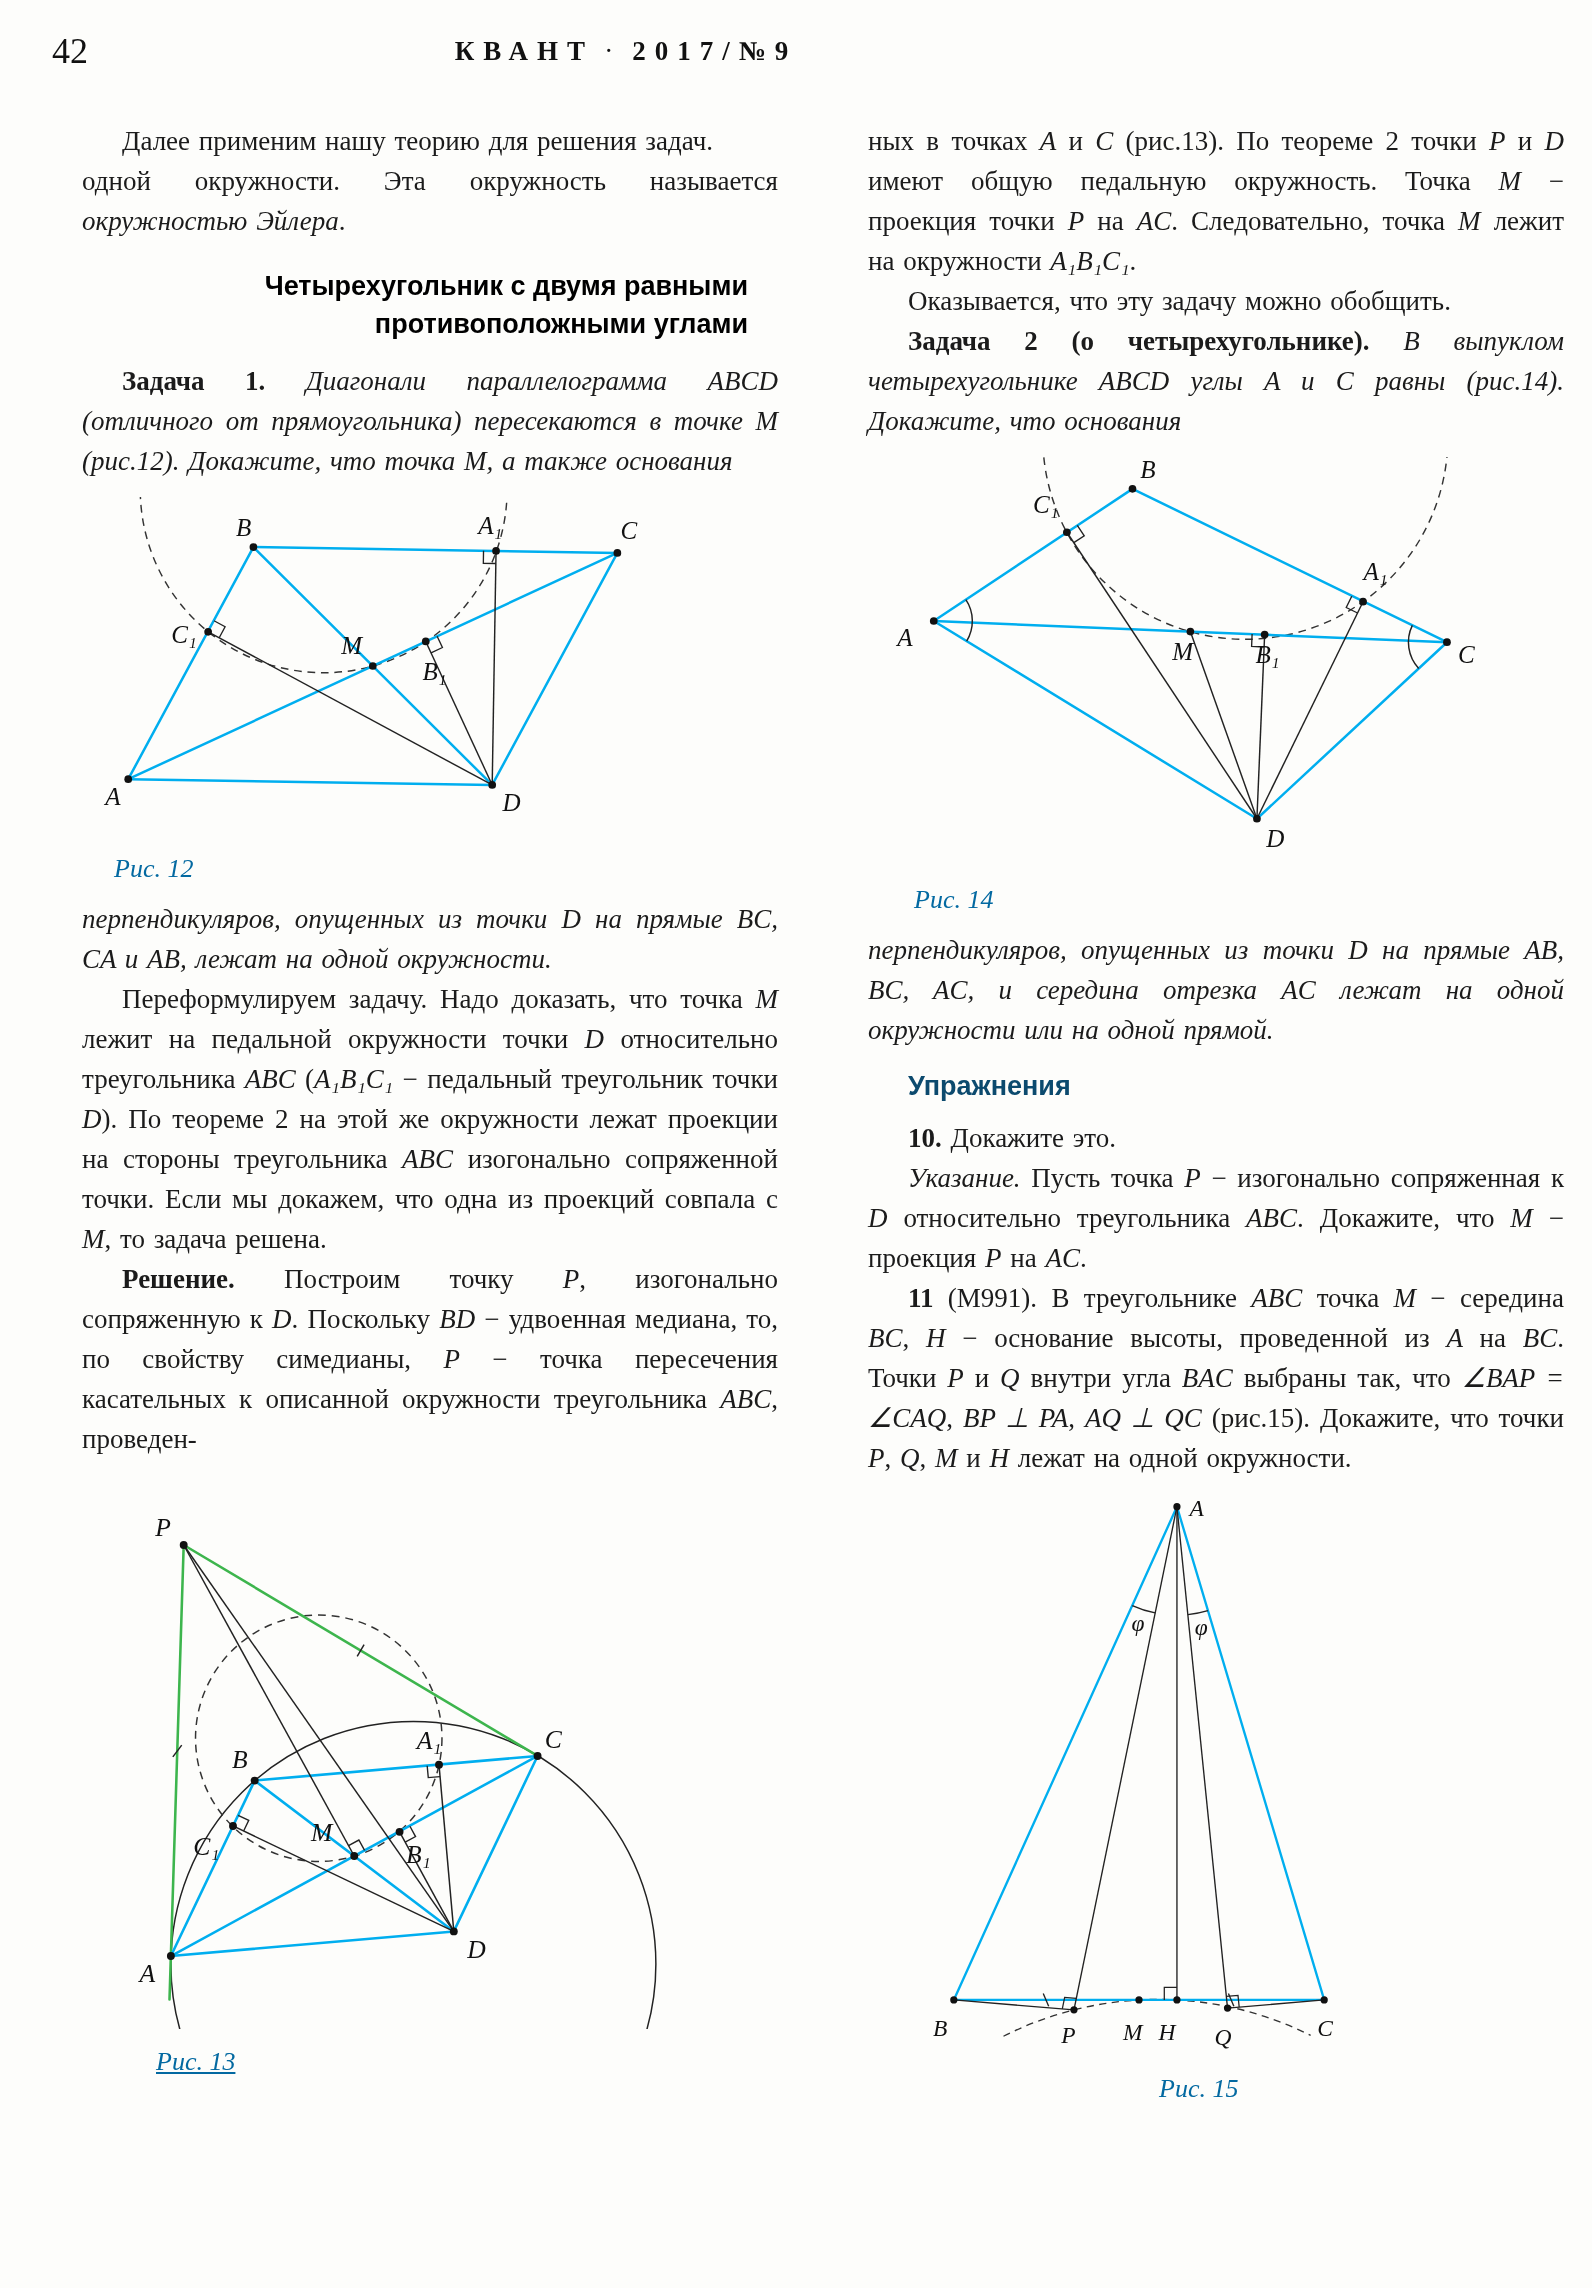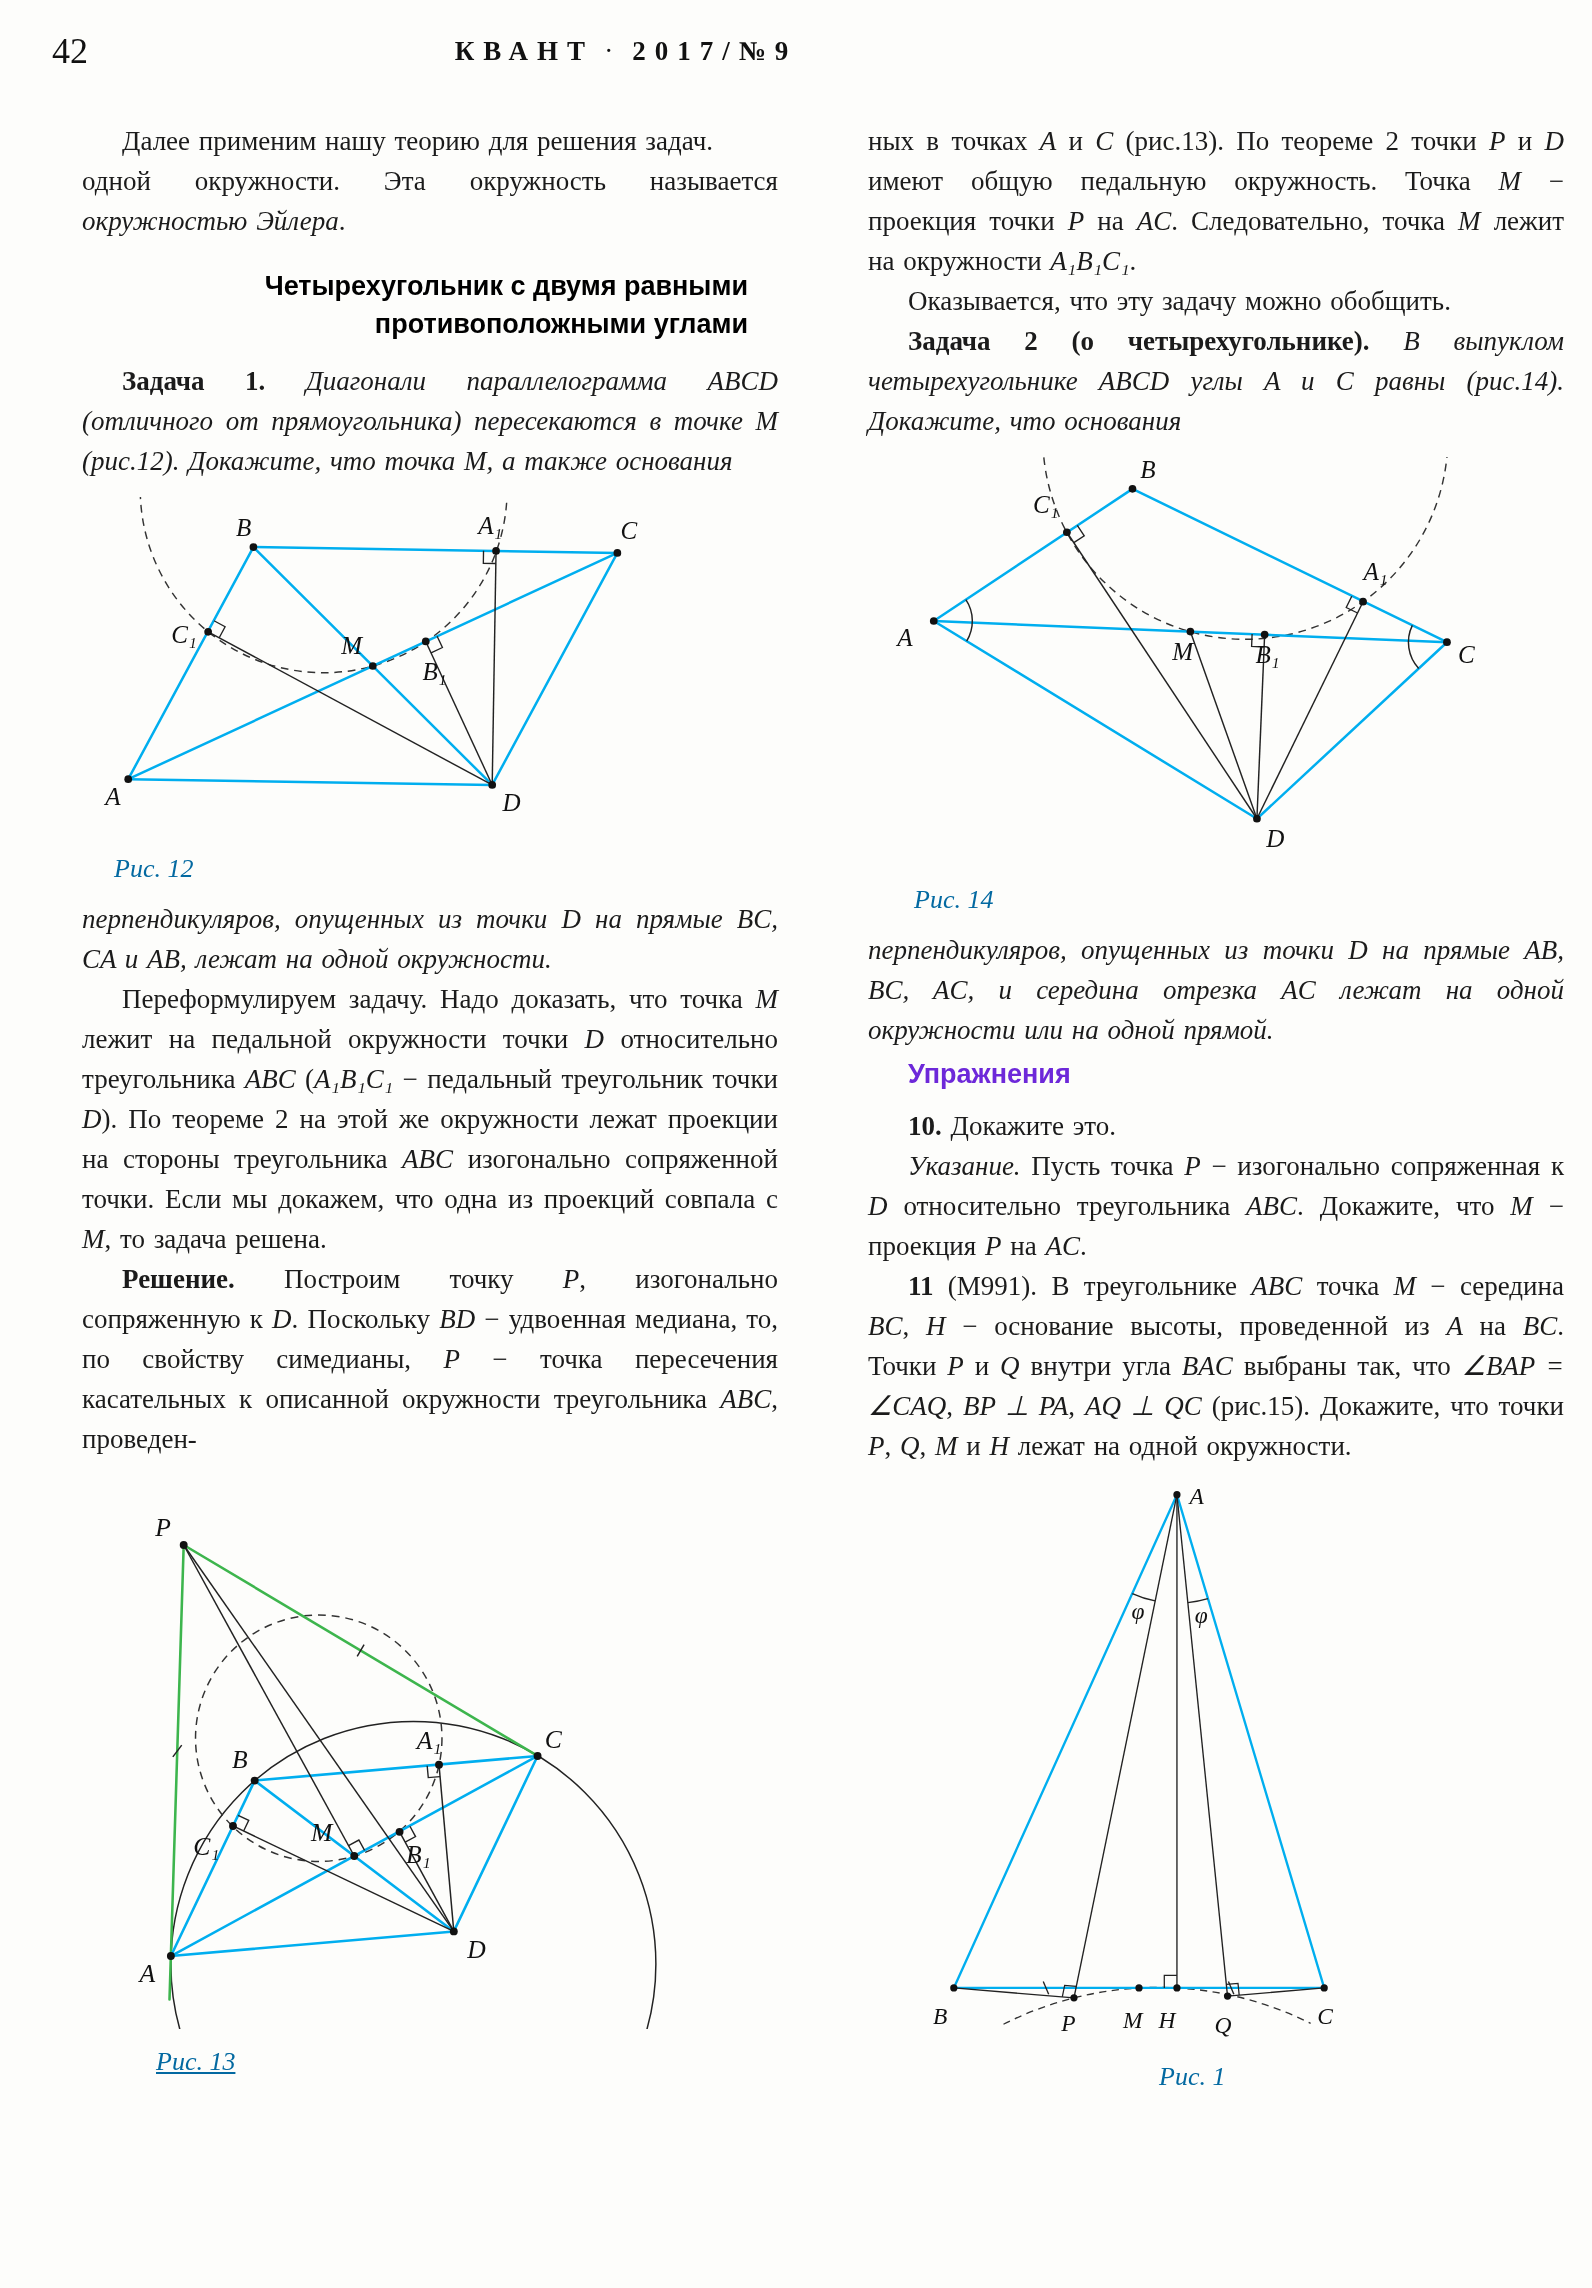--- a/index.html
+++ b/index.html
@@ -29,21 +29,21 @@
   p.body { text-align:justify; text-indent:40px; word-spacing:2px; margin:0; }
   p.cont { text-indent:0; }
 
   .section-heading {
     font-family:"Liberation Sans", sans-serif; font-weight:700;
     font-size:27px; line-height:38px; text-align:right;
     margin:26px 30px 18px 30px; color:#000;
   }
   .exercises-heading {
     font-family:"Liberation Sans", sans-serif; font-weight:700;
-    font-size:27px; margin:4px 0 12px 40px; color:#6d28d9;
+    font-size:27px; margin:16px 0 12px 40px; color:#0c4a6e;
   }
 
   figure.fig { margin:16px 0 2px 0; }
   .fig-caption { font-style:italic; font-size:26px; margin:0 0 10px 0; color:#0369a1; }
   .cap12 { margin-left:32px; }
   .cap13 { margin-left:74px;text-decoration:underline; }
   .cap14 { margin-left:46px; }
   .cap15 { margin-left:291px; }
 
   
@@ -314,17 +314,17 @@
         <text x="299" y="152" text-anchor="middle">φ</text>
         <text x="369" y="156" text-anchor="middle">φ</text>
         <text x="80" y="600" text-anchor="middle">B</text>
         <text x="222" y="608" text-anchor="middle">P</text>
         <text x="293" y="604" text-anchor="middle">M</text>
         <text x="331" y="604" text-anchor="middle">H</text>
         <text x="393" y="610" text-anchor="middle">Q</text>
         <text x="506" y="600" text-anchor="middle">C</text>
       </svg>
     </figure>
-    <div class="fig-caption cap15">Рис. 1</div>
+    <div class="fig-caption cap15">Рис. 15</div>
   </section>
 
 </main>
 
 
 </body></html>

